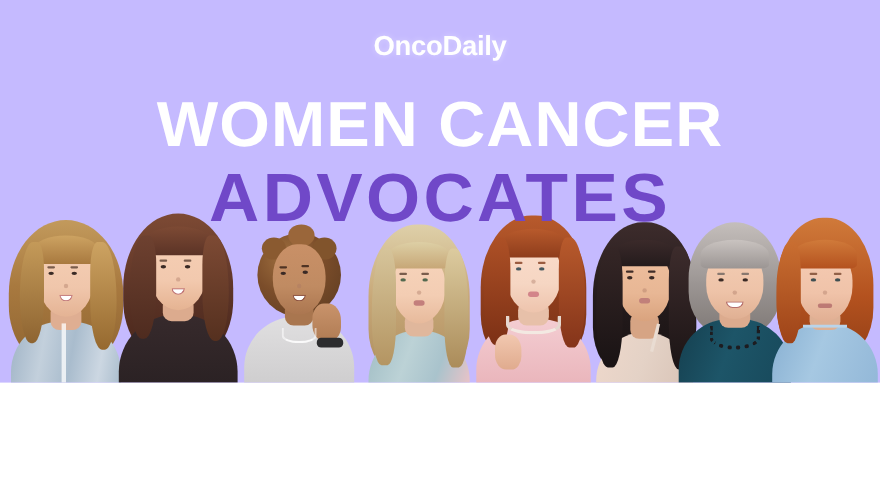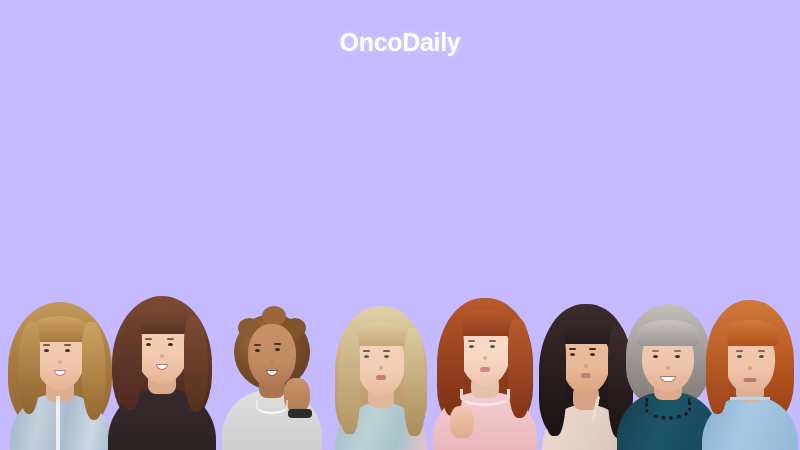--- a/index.html
+++ b/index.html
@@ -8,21 +8,21 @@
     padding: 0;
     background: #ffffff;
   }
   body {
     font-family: "Liberation Sans", sans-serif;
   }
 
   .banner {
     position: relative;
     width: 800px;
-    height: 450px;
+    height: 348px;
     overflow: hidden;
     background: #c5baff;
   }
 
   
   .brand {
     position: absolute;
     top: 30px;
     left: 0;
     width: 800px;
@@ -163,20 +163,24 @@
     border-radius: 40% 45% 38% 42%;
   }
 </style>
 </head>
 <body>
 
 <div class="banner">
 
   <div class="brand">OncoDaily</div>
 
+  <div class="headline">
+    <span class="headline-line line-1">WOMEN CANCER</span>
+    <span class="headline-line line-2">ADVOCATES</span>
+  </div>
 
   <div class="portrait-row">
 
     <div class="portrait" style="left:2px; width:116px; height:160px;">
       <div class="p-hair-back" style="bottom:14px; width:104px; height:134px; background:linear-gradient(180deg,#c29a5c 0%,#a8793f 45%,#8e6431 100%);"></div>
       <div class="p-body" style="width:100px; height:56px; background:linear-gradient(100deg,#9fb3c6 0%,#c3d0dc 30%,#a9bccd 55%,#ccd7e2 80%,#aabdcd 100%);"></div>
       <div class="p-neck" style="bottom:48px; width:28px; height:24px; background:#dfae92;"></div>
       <div class="p-face" style="bottom:60px; width:50px; height:66px; background:linear-gradient(180deg,#f5cfb5 0%,#f0c6ab 60%,#e4b394 100%);"></div>
       <div class="p-hair-top" style="bottom:108px; width:58px; height:26px; background:linear-gradient(180deg,#cda362 0%,#a8793f 100%);"></div>
       <div class="p-fringe-l" style="left:16px; bottom:36px; width:22px; height:92px; background:linear-gradient(180deg,#c49a59,#8e6431); border-radius:60% 30% 50% 50%;"></div>

